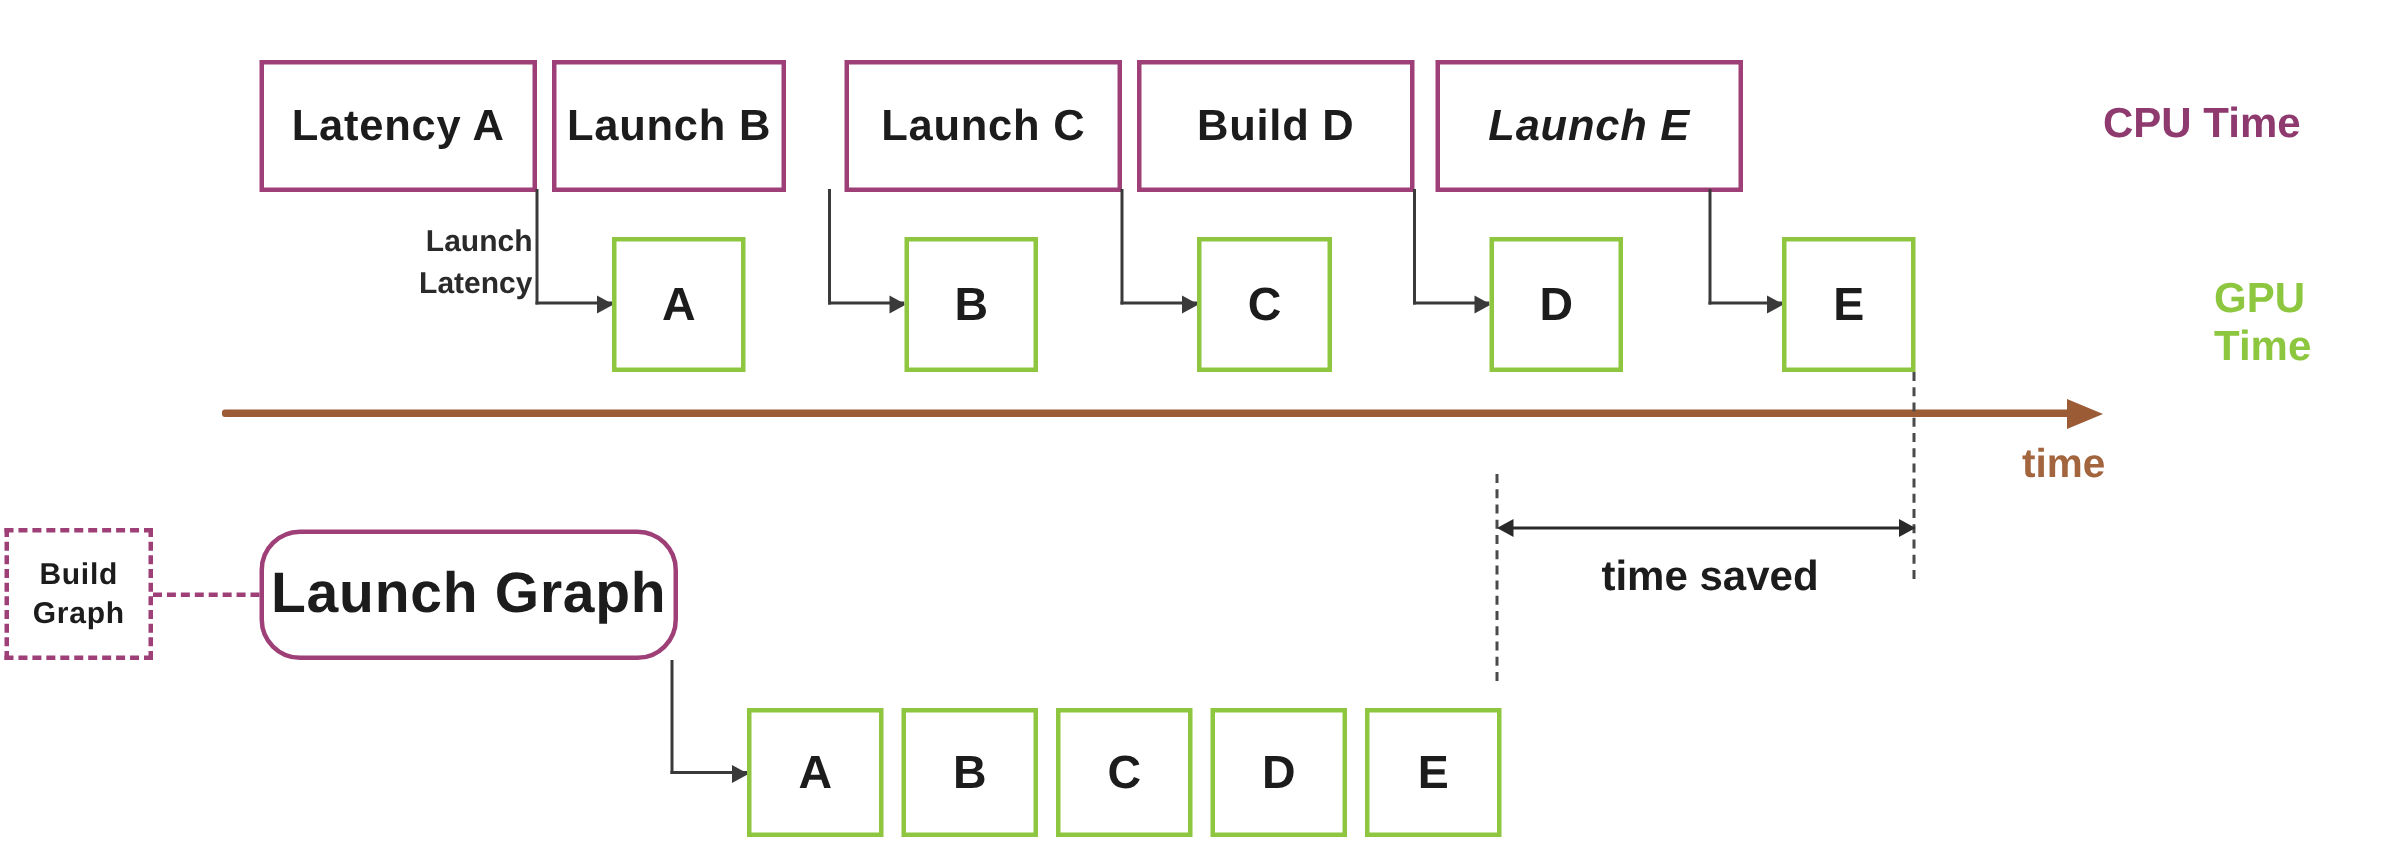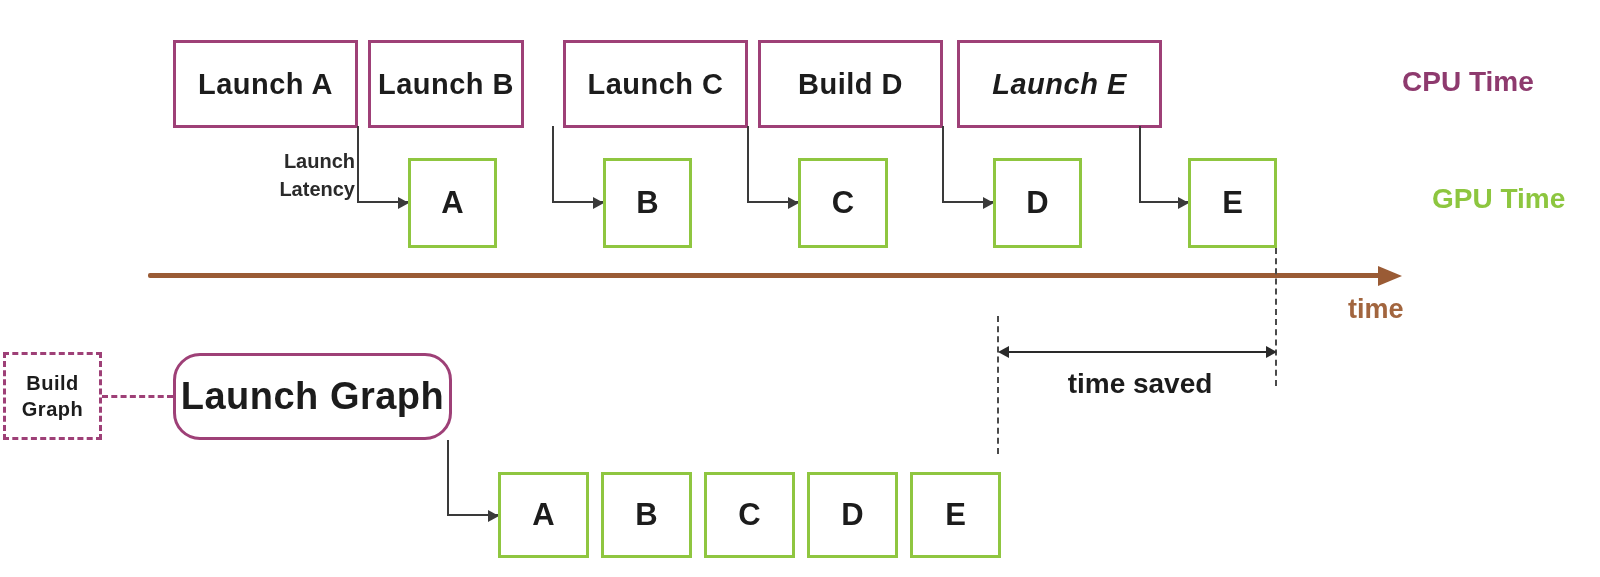--- a/index.html
+++ b/index.html
@@ -105,21 +105,21 @@
   }
   .graph-connector { border-top: 3px dashed #9e4077; }
   .time-saved { font-size: 28px; font-weight: bold; color: #1c1c1c; text-align: center; }
 </style>
 </head>
 <body>
 
 <div id="diagram">
 
   <div class="abs cpu-box" style="left:173px; top:40px; width:185px; height:88px;">
-    <span>Launch A</span>
+    <span>Latency A</span>
   </div>
   <div class="abs cpu-box" style="left:368px; top:40px; width:156px; height:88px;">
     <span>Launch B</span>
   </div>
   <div class="abs cpu-box" style="left:563px; top:40px; width:185px; height:88px;">
     <span>Launch C</span>
   </div>
   <div class="abs cpu-box" style="left:758px; top:40px; width:185px; height:88px;">
     <span>Build D</span>
   </div>
@@ -157,21 +157,21 @@
     <span>C</span>
   </div>
   <div class="abs gpu-box" style="left:993px; top:158px; width:89px; height:90px;">
     <span>D</span>
   </div>
   <div class="abs gpu-box" style="left:1188px; top:158px; width:89px; height:90px;">
     <span>E</span>
   </div>
 
   <div class="abs legend-cpu" style="left:1402px; top:66px;">CPU Time</div>
-  <div class="abs legend-gpu" style="left:1432px; top:183px;">GPU Time</div>
+  <div class="abs legend-gpu" style="left:1476px; top:183px;">GPU Time</div>
 
   <div class="abs timeline-line" style="left:148px; top:273px; width:1234px;"></div>
   <div class="abs timeline-head" style="left:1378px; top:266px;"></div>
   <div class="abs time-label" style="left:1348px; top:294px;">time</div>
 
   <div class="abs dashed-v" style="left:997px; top:316px; height:138px;"></div>
   <div class="abs dashed-v" style="left:1275px; top:248px; height:138px;"></div>
   <div class="abs measure-line" style="left:1006px; top:351px; width:262px;"></div>
   <div class="abs measure-head-left" style="left:998px; top:346px;"></div>
   <div class="abs measure-head-right" style="left:1266px; top:346px;"></div>

